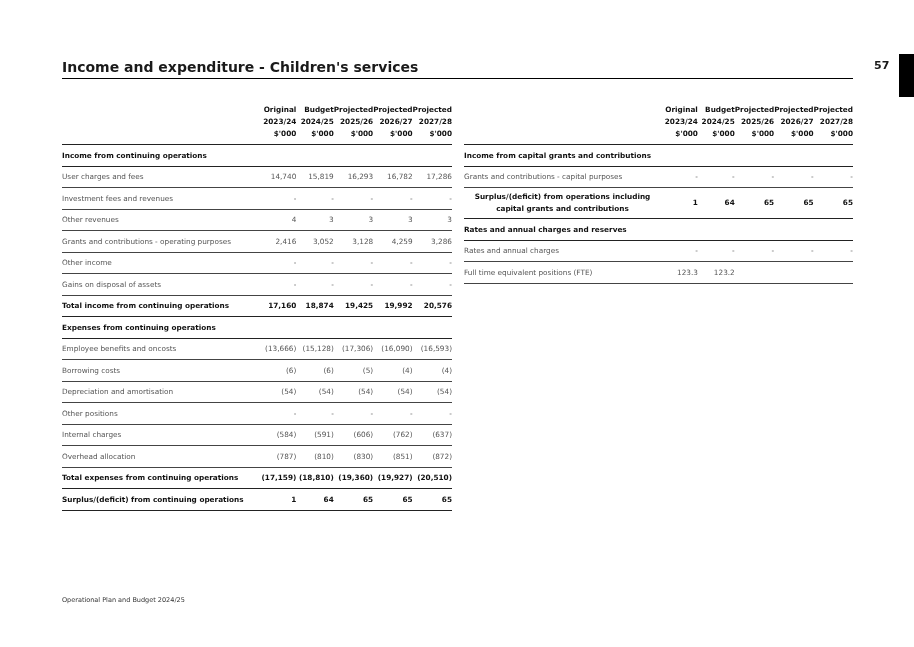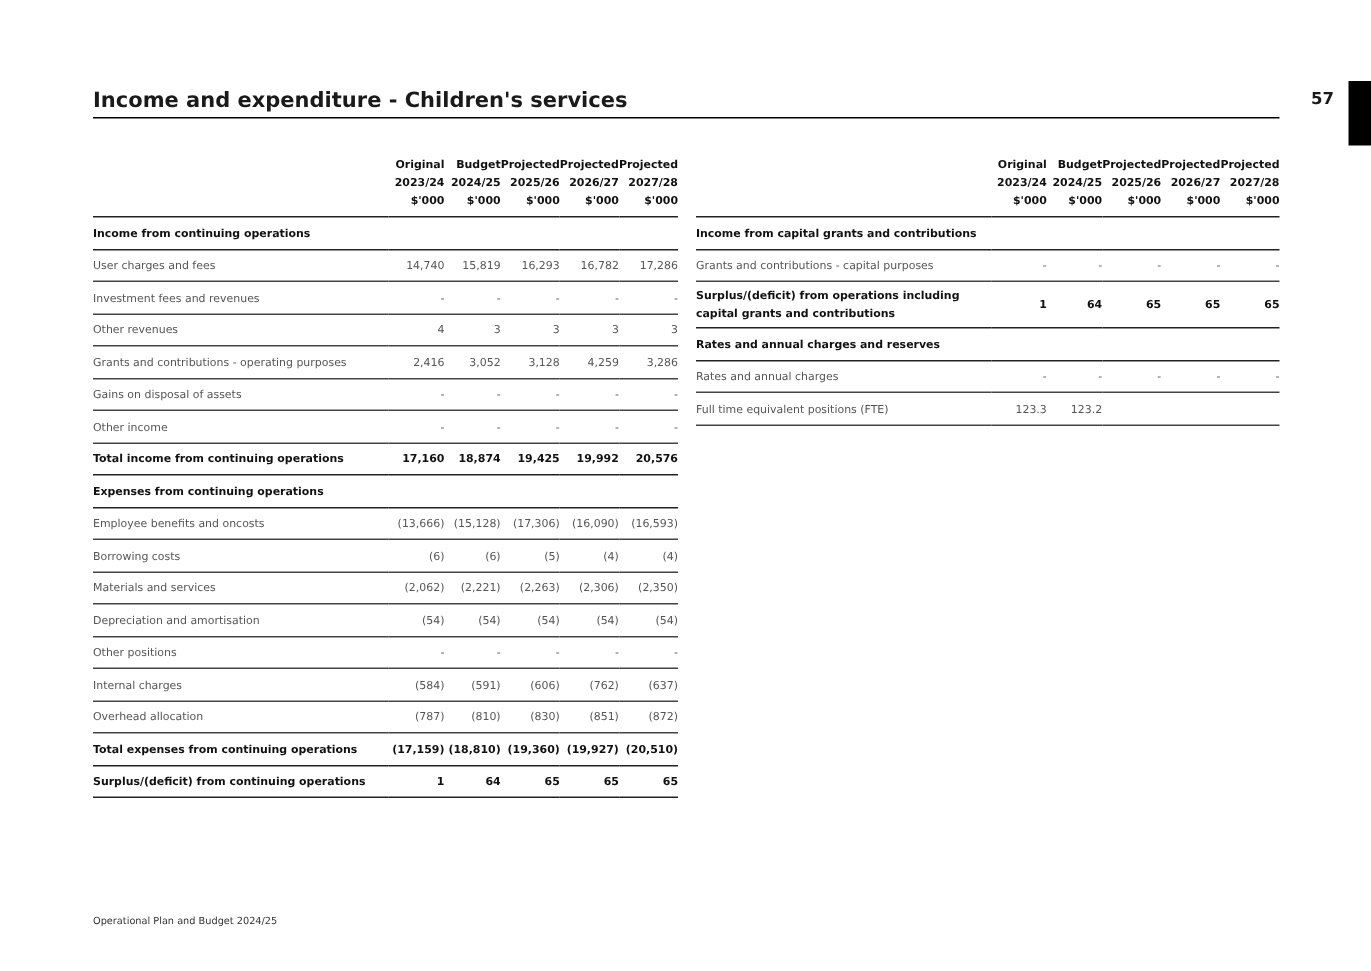--- a/index.html
+++ b/index.html
@@ -2,21 +2,21 @@
 <html><head>
 <meta charset="utf-8">
 <style>
   html, body { margin:0; padding:0; background:#ffffff; }
   body { width:914px; height:647px; position:relative; overflow:hidden;
          font-family:"DejaVu Sans", "Liberation Sans", sans-serif; color:#1a1a1a; }
   .page-title { position:absolute; left:62px; top:59px; font-size:14px; font-weight:bold; letter-spacing:0; }
   .page-number { position:absolute; left:874px; top:59px; font-size:11px; font-weight:bold; }
   .page-tab { position:absolute; left:899px; top:54px; width:15px; height:43px; background:#000; }
   .title-rule { position:absolute; left:62px; top:78px; width:791px; height:1px; background:#000; }
-  .footer { position:absolute; left:62px; top:610px; font-size:6.5px; color:#333;text-align:center; }
+  .footer { position:absolute; left:62px; top:596px; font-size:6.5px; color:#333;text-align:center; }
 
   table.fin { position:absolute; border-collapse:collapse; font-size:7.3px; }
   table.fin td, table.fin th { padding:0; white-space:nowrap; }
   table.fin th { font-weight:bold; text-align:right; line-height:12px; vertical-align:bottom; color:#111; padding-bottom:4px; border-bottom:1.5px solid #222; }
   table.fin th.label-col { text-align:left; }
   table.fin td { border-bottom:1px solid #444; height:20.5px; vertical-align:middle; color:#555; }
   table.fin td.num { text-align:right; }
   table.fin tr.section td { font-weight:bold; color:#111; border-bottom:1.5px solid #222; }
   table.fin tr.total td { font-weight:bold; color:#111; border-bottom:1.5px solid #222; }
   table.fin tr.tall td { height:30px; line-height:12px; }
@@ -88,29 +88,29 @@
       </tr>
       <tr class="row">
         <td>Grants and contributions - operating purposes</td>
         <td class="num">2,416</td>
         <td class="num">3,052</td>
         <td class="num">3,128</td>
         <td class="num">4,259</td>
         <td class="num">3,286</td>
       </tr>
       <tr class="row">
+        <td>Other income</td>
+        <td class="num">-</td>
+        <td class="num">-</td>
+        <td class="num">-</td>
+        <td class="num">-</td>
+        <td class="num">-</td>
+      </tr>
+      <tr class="row">
         <td>Gains on disposal of assets</td>
-        <td class="num">-</td>
-        <td class="num">-</td>
-        <td class="num">-</td>
-        <td class="num">-</td>
-        <td class="num">-</td>
-      </tr>
-      <tr class="row">
-        <td>Other income</td>
         <td class="num">-</td>
         <td class="num">-</td>
         <td class="num">-</td>
         <td class="num">-</td>
         <td class="num">-</td>
       </tr>
       <tr class="total">
         <td>Total income from continuing operations</td>
         <td class="num">17,160</td>
         <td class="num">18,874</td>
@@ -134,28 +134,20 @@
         <td class="num">(16,090)</td>
         <td class="num">(16,593)</td>
       </tr>
       <tr class="row">
         <td>Borrowing costs</td>
         <td class="num">(6)</td>
         <td class="num">(6)</td>
         <td class="num">(5)</td>
         <td class="num">(4)</td>
         <td class="num">(4)</td>
-      </tr>
-      <tr class="row">
-        <td>Materials and services</td>
-        <td class="num">(2,062)</td>
-        <td class="num">(2,221)</td>
-        <td class="num">(2,263)</td>
-        <td class="num">(2,306)</td>
-        <td class="num">(2,350)</td>
       </tr>
       <tr class="row">
         <td>Depreciation and amortisation</td>
         <td class="num">(54)</td>
         <td class="num">(54)</td>
         <td class="num">(54)</td>
         <td class="num">(54)</td>
         <td class="num">(54)</td>
       </tr>
       <tr class="row">
@@ -231,21 +223,21 @@
       </tr>
       <tr class="row">
         <td>Grants and contributions - capital purposes</td>
         <td class="num">-</td>
         <td class="num">-</td>
         <td class="num">-</td>
         <td class="num">-</td>
         <td class="num">-</td>
       </tr>
       <tr class="total tall">
-        <td style="white-space: normal;">Surplus/(deficit) from operations including capital grants and contributions</td>
+        <td style="white-space: normal; text-align: center;">Surplus/(deficit) from operations including capital grants and contributions</td>
         <td class="num">1</td>
         <td class="num">64</td>
         <td class="num">65</td>
         <td class="num">65</td>
         <td class="num">65</td>
       </tr>
       <tr class="section">
         <td>Rates and annual charges and reserves</td>
         <td class="num"></td>
         <td class="num"></td>

